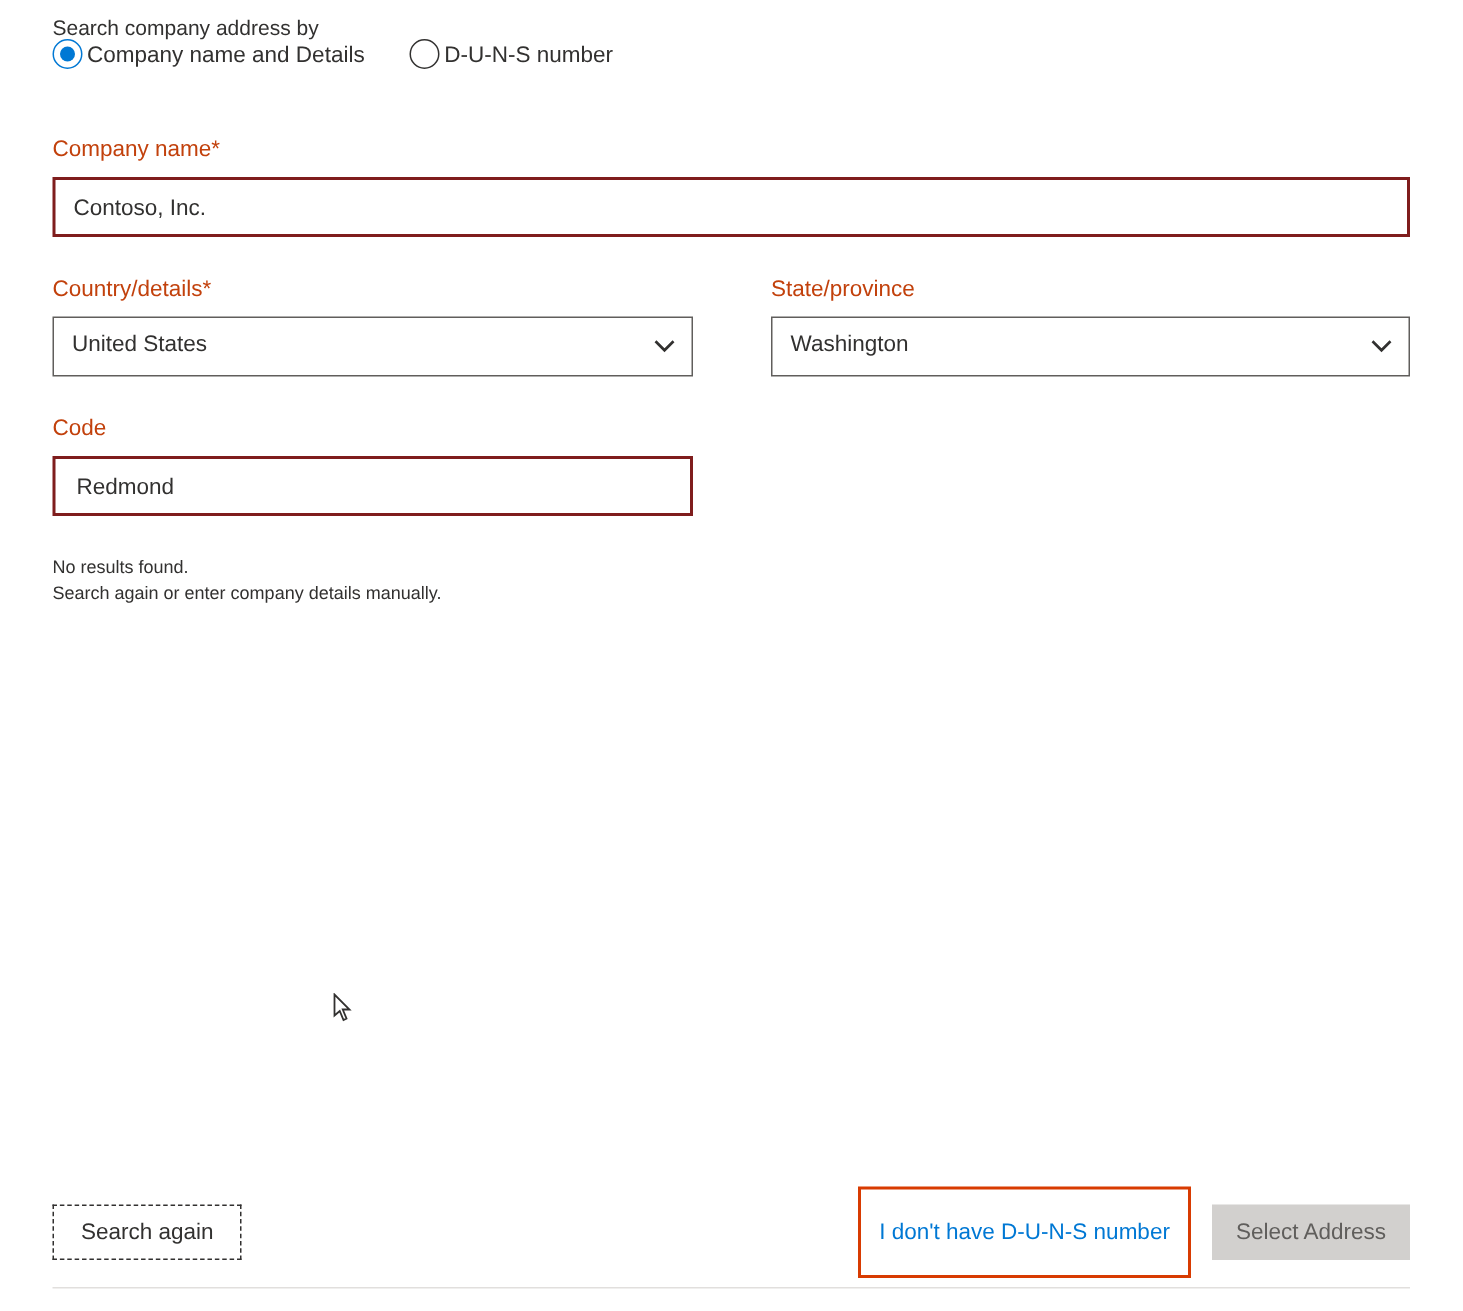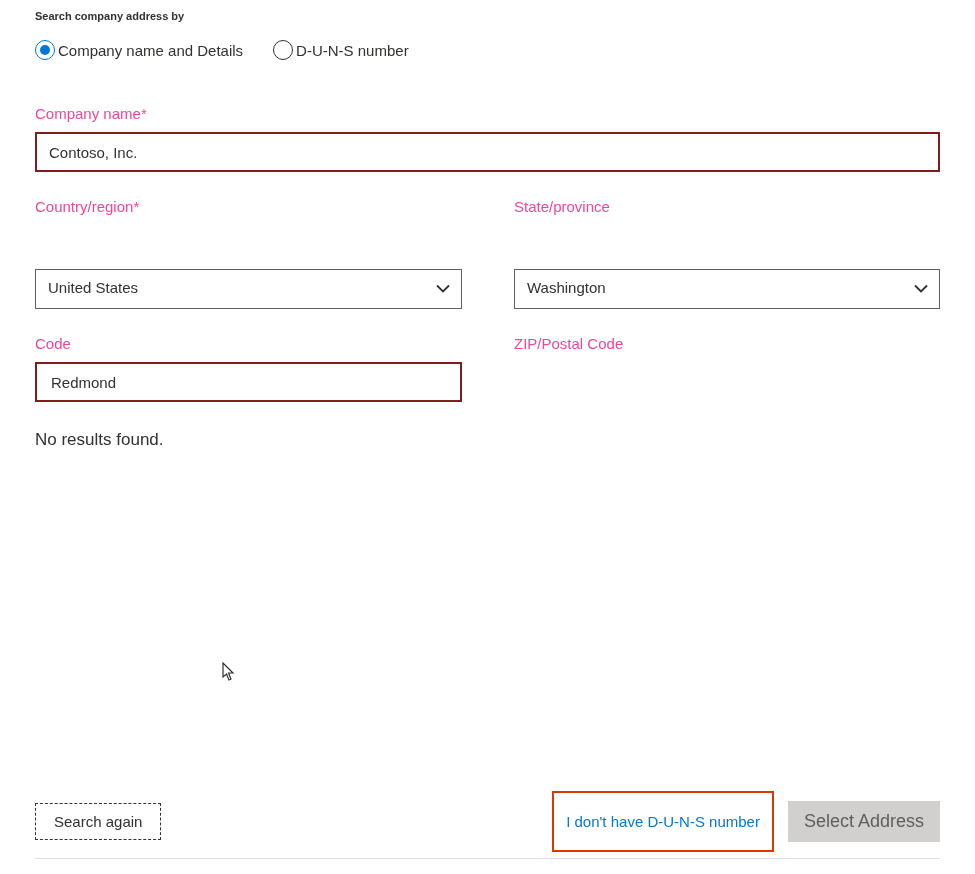--- a/index.html
+++ b/index.html
@@ -11,23 +11,22 @@
       font-family: 'Segoe UI', -apple-system, sans-serif;
       background: #ffffff;
       color: #323130;
       padding: 10px 35px 0 35px;
       font-size: 14px;
       width: 975px;
       height: 874px;
       position: relative;
     }
     .heading {
-      font-weight: 700;
-      font-size: 11px;
-      margin-bottom: 18px;
+      font-weight: 400;
+      font-size: 14px;
     }
     .radio-group {
       display: flex;
       gap: 30px;
       margin-bottom: 45px;
     }
     .radio-option {
       display: flex;
       align-items: center;
       gap: 3px;
@@ -65,42 +64,41 @@
     }
     .form-field {
       display: flex;
       flex-direction: column;
     }
     .form-field.full {
       grid-column: 1 / -1;
     }
     .field-label {
       font-size: 15px;
-      color: #ec4899;
+      color: #c2410c;
       margin-bottom: 10px;
     }
     .text-input {
       border: 2px solid #7f1d1d;
       padding: 9px 12px;
       font-size: 15px;
       font-family: inherit;
       color: #323130;
       background: #fff;
       outline: none;
       width: 100%;
       height: 40px;
     }
     .text-input-narrow {
       width: 427px;
       padding-left: 14px;
     }
     .select-wrap {
       position: relative;
       width: 427px;
-      margin-top: 44px;
     }
     .select-input {
       border: 1px solid #605e5c;
       padding: 9px 36px 9px 12px;
       font-size: 15px;
       font-family: inherit;
       color: #323130;
       background: #fff;
       outline: none;
       width: 100%;
@@ -117,21 +115,21 @@
     }
     .chevron svg {
       display: block;
     }
     .select-wrap.wide {
       width: 100%;
       border-radius: 12px;
     }
     .status-text {
       margin-top: 26px;
-      font-size: 17px;
+      font-size: 12px;
       line-height: 1.45;
       color: #323130;
     }
     .footer {
       position: absolute;
       bottom: 15px;
       left: 35px;
       right: 35px;
       display: flex;
       align-items: center;
@@ -161,21 +159,21 @@
       padding: 20px 12px;
       font-size: 15px;
       cursor: pointer;
       background: #fff;
     }
     .btn-disabled {
       background: #d2d0ce;
       color: #605e5c;
       border: none;
       padding: 10px 16px;
-      font-size: 18px;
+      font-size: 15px;
       font-family: inherit;
       cursor: default;
     }
     .cursor-icon {
       position: absolute;
       left: 222px;
       top: 662px;
       pointer-events: none;
     }
   </style>
@@ -196,21 +194,21 @@
 </div>
 
 <div class="form-grid">
 
   <div class="form-field full">
     <label class="field-label">Company name*</label>
     <input type="text" class="text-input" value="Contoso, Inc." style="">
   </div>
 
   <div class="form-field">
-    <label class="field-label">Country/region*</label>
+    <label class="field-label">Country/details*</label>
     <div class="select-wrap">
       <div class="select-input">United States</div>
       <span class="chevron">
         <svg width="14" height="9" viewBox="0 0 14 9">
             <path d="M1 1 L7 7 L13 1" stroke="#323130" stroke-width="1.8" fill="none"></path>
           </svg>
       </span>
     </div>
   </div>
 
@@ -225,27 +223,27 @@
       </span>
     </div>
   </div>
 
   <div class="form-field">
     <label class="field-label">Code</label>
     <input type="text" class="text-input text-input-narrow" value="Redmond" style="">
   </div>
 
   <div class="form-field">
-    <label class="field-label">ZIP/Postal Code</label>
   </div>
 
 </div>
 
 <div class="status-text">
   <div>No results found.</div>
+  <div>Search again or enter company details manually.</div>
 </div>
 
 <span class="cursor-icon">
   <svg width="16" height="20" viewBox="0 0 16 20">
     <path d="M1 1 L1 15 L4.5 12 L7 18 L9 17 L6.5 11 L11 11 Z" fill="none" stroke="#323130" stroke-width="1.2"></path>
   </svg>
 </span>
 
 <div class="footer">
   <div class="footer-left">

